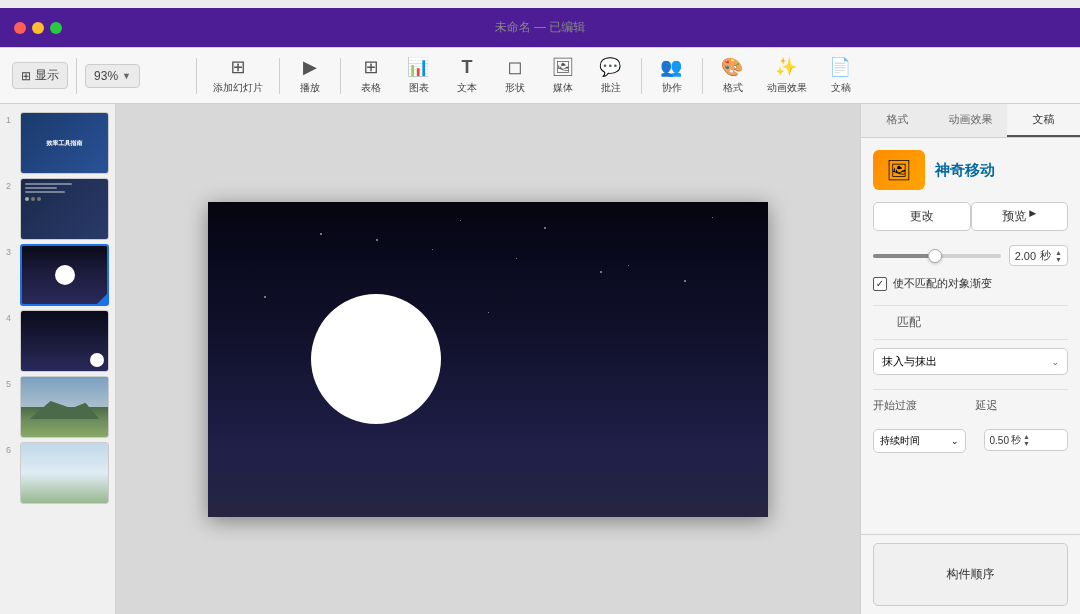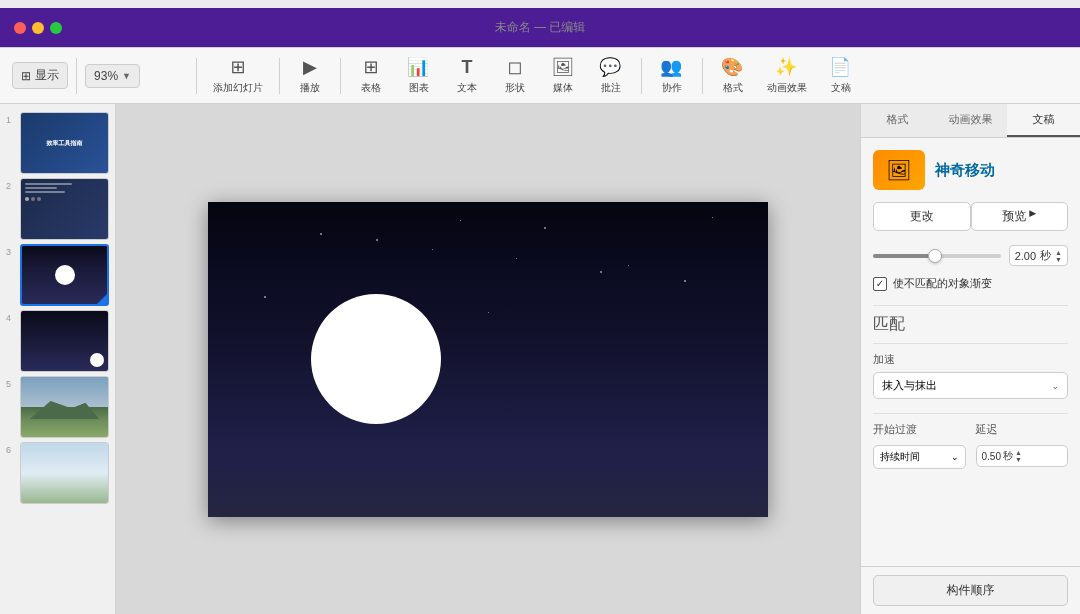--- a/index.html
+++ b/index.html
@@ -444,24 +444,25 @@
       display: flex;
       align-items: center;
       justify-content: center;
       background: white;
       font-size: 10px;
       color: #333;
     }
 
     
     .match-label {
-      font-size: 16px;
+      font-size: 12px;
       color: #555;
       margin-bottom: 6px;
       font-weight: 500;
+      margin-left: 24px;
     }
     .match-btns {
       display: flex;
       gap: 6px;
       margin-bottom: 14px;
     }
     .match-btn {
       flex: 1;
       padding: 4px 0;
       font-size: 11px;
@@ -503,21 +504,21 @@
       display: flex;
       gap: 10px;
       margin-bottom: 6px;
     }
     .start-col, .delay-col {
       flex: 1;
     }
     .start-label, .delay-label {
       font-size: 11px;
       color: #555;
-      margin-bottom: 8px;
+      margin-bottom: 16px;
     }
     .start-select {
       width: 100%;
       padding: 4px 6px;
       font-size: 10px;
       background: white;
       border: 1px solid #ccc;
       border-radius: 5px;
       display: flex;
       align-items: center;
@@ -526,31 +527,32 @@
     }
     .delay-input {
       display: flex;
       align-items: center;
       background: white;
       border: 1px solid #ccc;
       border-radius: 5px;
       padding: 3px 5px;
       font-size: 10px;
       color: #333;
+      margin-left: 8px;
     }
 
     
     .right-panel-footer {
       border-top: 1px solid #d0d0d0;
       padding: 8px 12px;
       text-align: center;
     }
     .build-order-btn {
       width: 100%;
-      padding: 6px;
+      padding: 22px;
       font-size: 12px;
       color: #333;
       background: #f0f0f0;
       border: 1px solid #ccc;
       border-radius: 5px;
       cursor: pointer;
       text-align: center;
     }
 
     
@@ -778,21 +780,20 @@
         <div class="checkbox-icon">✓</div>
         <span>使不匹配的对象渐变</span>
       </div>
 
       <div class="divider"></div>
 
       <div class="match-label">匹配</div>
 
       <div class="divider"></div>
 
-      <div class="accel-label">加速</div>
       <div class="select-row">
         <div class="select-box">
           <span>抹入与抹出</span>
           <span class="select-arrow">⌄</span>
         </div>
       </div>
 
       <div class="divider"></div>
 
       <div class="start-delay-row">

